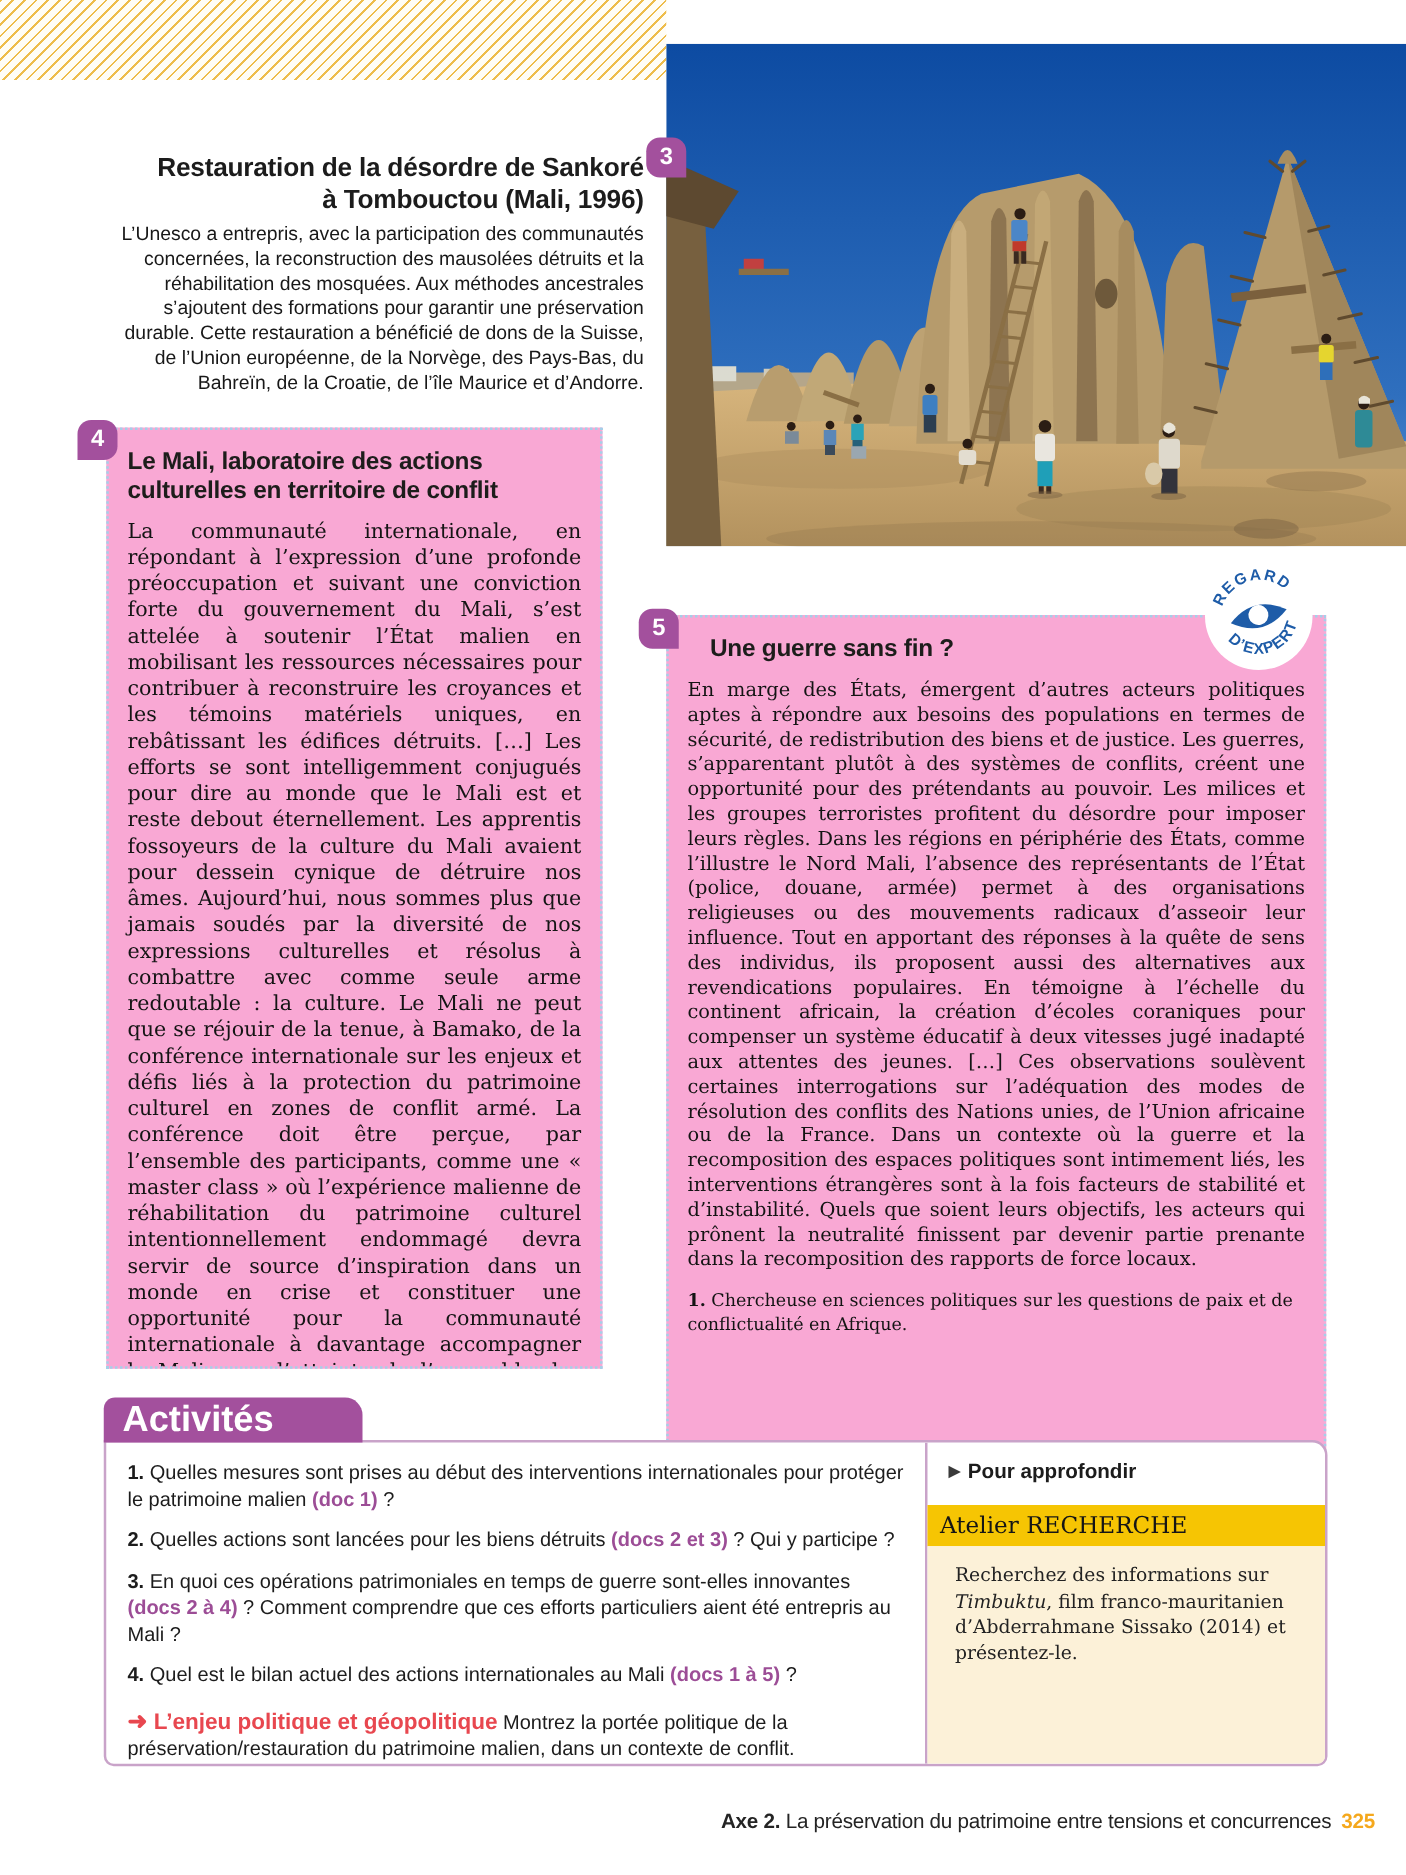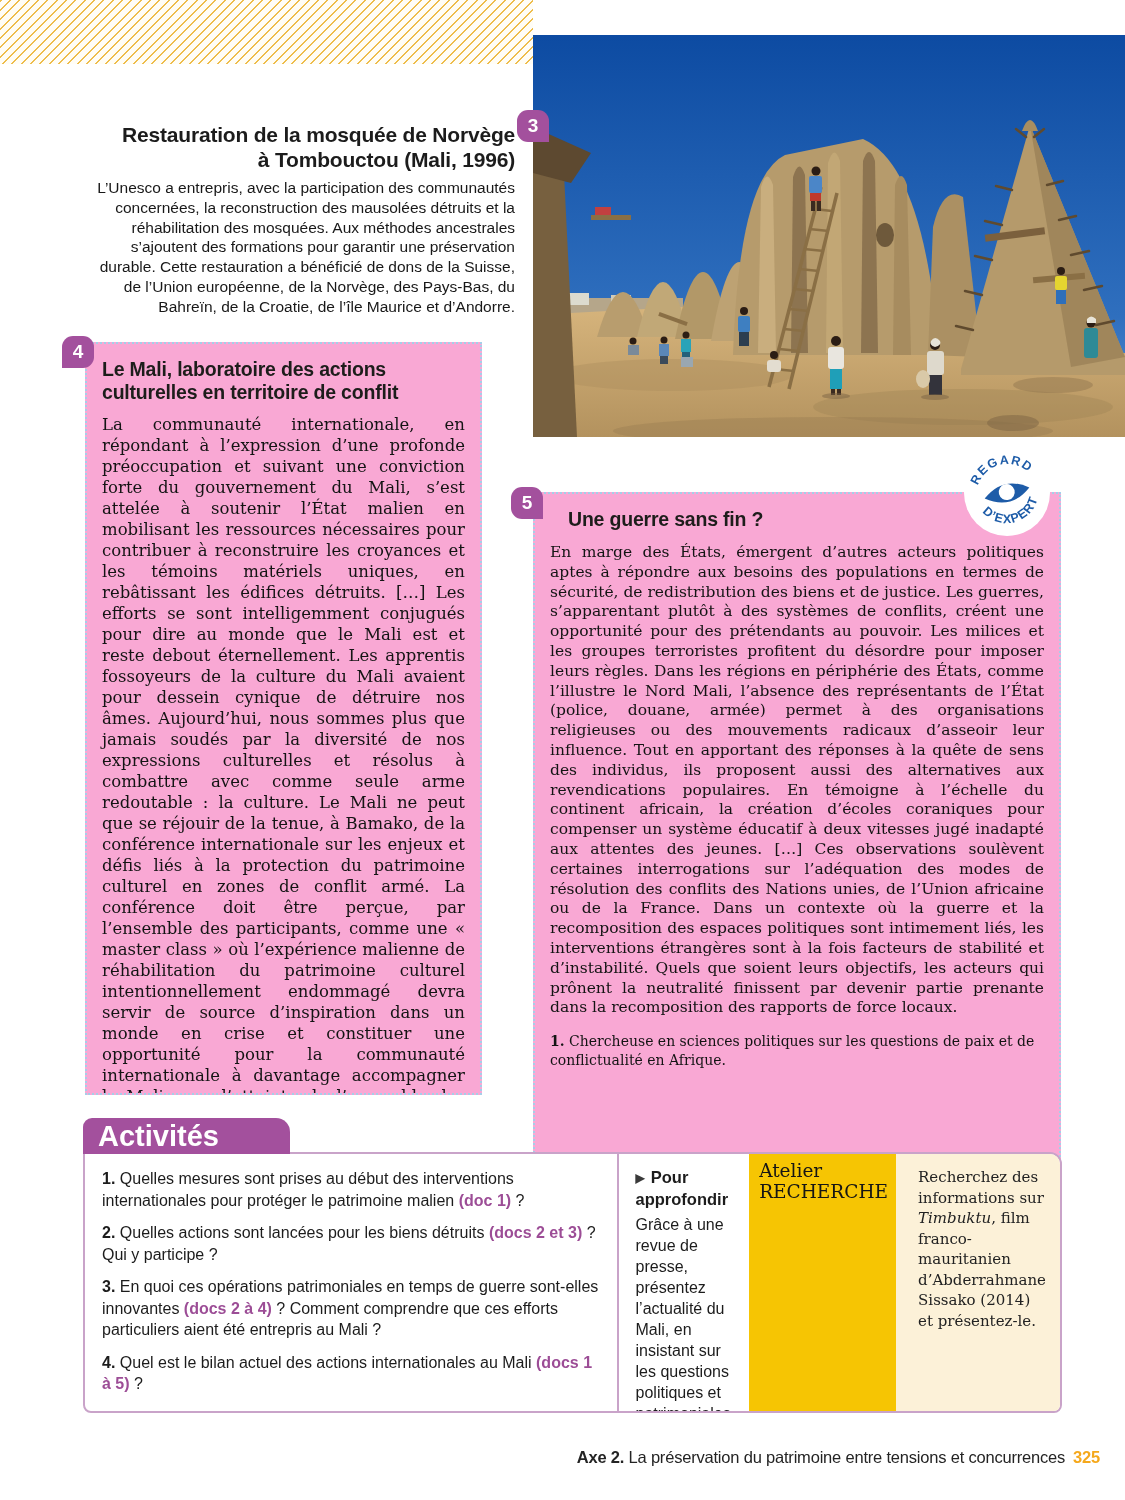--- a/index.html
+++ b/index.html
@@ -51,21 +51,21 @@
     padding-left:15px;box-sizing:border-box;z-index:4;}
   .act-box{position:absolute;left:83px;top:1152px;width:979px;height:261px;border:2px solid #c9a3c9;
     border-radius:0 12px 8px 8px;box-sizing:border-box;display:flex;overflow:hidden;background:#fff;}
   .act-left{width:655px;box-sizing:border-box;padding:14px 16px 0 17px;font-size:16px;line-height:21.5px;color:#1c1c1c;}
   .q{margin:0 0 11px 0;}
   .qnum{font-weight:bold;}
   .ref{font-weight:bold;color:#9c4d96;margin-top:16px;}
   .enjeu{margin-top:15px;}
   .enjeu-arrow{color:#e8474f;font-weight:bold;font-size:19px;}
   .enjeu-label{color:#e8474f;font-weight:bold;font-size:18px;}
-  .act-right{flex:1;border-left:2px solid #c9a3c9;display:flex;flex-direction:row;}
+  .act-right{flex:1;border-left:2px solid #c9a3c9;display:flex;flex-direction:column;}
   .approf{padding:13px 14px 12px 17px;font-size:16px;line-height:21px;color:#1c1c1c;}
   .approf-hdr{font-weight:bold;font-size:16.5px;margin-bottom:4px;}
   .approf-marker{font-size:12px;color:#3a3a3a;vertical-align:1px;margin-right:6px;}
   .atelier-hdr{background:#f6c503;font-family:"DejaVu Serif",serif;font-size:18.5px;color:#151515;
     padding:6px 8px 6px 10px;}
   .atelier-body{background:#fcf1d8;flex:1;font-family:"DejaVu Serif",serif;font-size:15px;
     line-height:20.5px;color:#222;padding:13px 14px 16px 22px;}
   .atelier-body em{font-style:italic;}
 
   
@@ -228,21 +228,21 @@
       </g>
       <ellipse cx="303" cy="361" rx="14" ry="3" fill="#7c6443" opacity="0.5"></ellipse>
       <ellipse cx="402" cy="362" rx="14" ry="3" fill="#7c6443" opacity="0.5"></ellipse>
       <rect x="148" y="322" width="12" height="10" fill="#9aa7b0"></rect>
       <rect x="125" y="282" width="30" height="4" fill="#8a6f45" transform="rotate(20 140 284)"></rect>
     </g>
   </svg>
 
   <div class="badge badge3">3</div>
   <div class="doc3-title">
-    <div>Restauration de la mosquée de Norvège</div>
+    <div>Restauration de la désordre de Sankoré</div>
     <div>à Tombouctou (Mali, 1996)</div>
   </div>
   <div class="doc3-caption">L’Unesco a entrepris, avec la participation des communautés concernées, la reconstruction des mausolées détruits et la réhabilitation des mosquées. Aux méthodes ancestrales s’ajoutent des formations pour garantir une préservation durable. Cette restauration a bénéficié de dons de la Suisse, de l’Union européenne, de la Norvège, des Pays-Bas, du Bahreïn, de la Croatie, de l’île Maurice et d’Andorre.</div>
 
   <div class="badge badge4">4</div>
   <div class="docbox doc4">
     <div class="doc-title">
       <div>Le Mali, laboratoire des actions</div>
       <div>culturelles en territoire de conflit</div>
     </div>
@@ -293,21 +293,20 @@
       </p>
       <p class="q enjeu">
         <span class="enjeu-arrow">➜</span><b class="enjeu-label"> L’enjeu politique et géopolitique</b><span> Montrez la portée politique de la préservation/restauration du patrimoine malien, dans un contexte de conflit.</span>
       </p>
     </div>
     <div class="act-right">
       <div class="approf">
         <div class="approf-hdr">
           <span class="approf-marker">▶</span><span>Pour approfondir</span>
         </div>
-        <div>Grâce à une revue de presse, présentez l’actualité du Mali, en insistant sur les questions politiques et patrimoniales.</div>
       </div>
       <div class="atelier-hdr">Atelier RECHERCHE</div>
       <div class="atelier-body">
         <span>Recherchez des informations sur </span><em>Timbuktu</em><span>, film franco-mauritanien d’Abderrahmane Sissako (2014) et présentez-le.</span>
       </div>
     </div>
   </div>
 
   <div class="footer">
     <span class="axe">Axe 2.</span><span> La préservation du patrimoine entre tensions et concurrences</span><span class="pnum">325</span>

